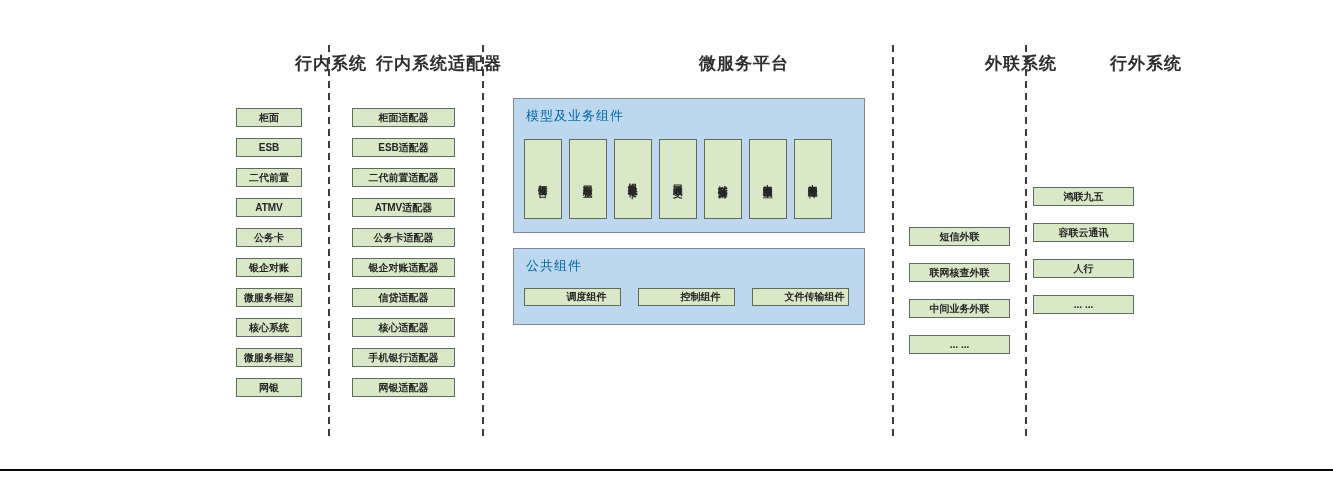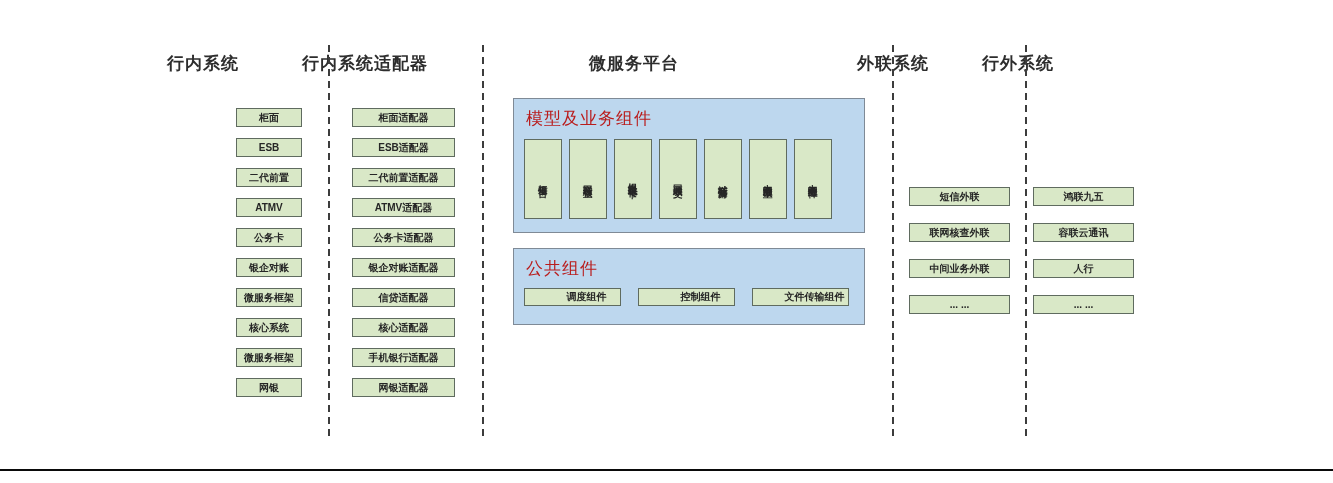--- a/index.html
+++ b/index.html
@@ -3,41 +3,41 @@
 <meta charset="utf-8">
 <style>
   * { margin:0; padding:0; box-sizing:border-box; }
   html,body { background:#ffffff; }
   body { font-family:"Liberation Sans","DejaVu Sans",sans-serif; }
   .canvas {
     position:relative; width:1333px; height:483px; background:#ffffff;
     overflow:hidden;
   }
   .col-header {
-    position:absolute; top:52px; width:200px; text-align:left;
+    position:absolute; top:52px; width:200px; text-align:right;
     font-size:17px; font-weight:bold; color:#2d2d2d; letter-spacing:1px;
   }
   .vsep {
     position:absolute; top:45px; height:394px; width:2px;
     background:repeating-linear-gradient(to bottom,#3c3c3c 0 7px,transparent 7px 12px);
   }
   .gbox {
     position:absolute; height:19px; background:#d9e8c7; border:1px solid #5f6b5f;
     display:flex; align-items:center; justify-content:center;
     font-size:10px; font-weight:bold; color:#262626; line-height:1; white-space:nowrap;
   }
   .c1 { left:236px; width:66px; }
   .c2 { left:352px; width:103px; }
-  .c4 { left:909px; width:101px; }
+  .c4 { left:909px; width:101px;margin-top:40px; }
   .c5 { left:1033px; width:101px; }
   .panel {
     position:absolute; left:513px; width:352px; background:#bdd7ee; border:1px solid #7f8a96;
   }
   .panel-label {
-    position:absolute; left:12px; top:8px; font-size:17px; color:#b91c1c; letter-spacing:1px;text-align:right;
+    position:absolute; left:12px; top:8px; font-size:13px; color:#0369a1; letter-spacing:1px;text-align:right;
   }
   .vgbox {
     position:absolute; top:40px; width:38px; height:80px;
     background:#d9e8c7; border:1px solid #5f6b5f;
     display:flex; align-items:center; justify-content:center;
     writing-mode:vertical-rl; text-orientation:upright;
     font-size:9.5px; font-weight:bold; color:#262626; line-height:1; letter-spacing:1px;
   }
   .hgbox {
     position:absolute; width:97px; height:18px;

